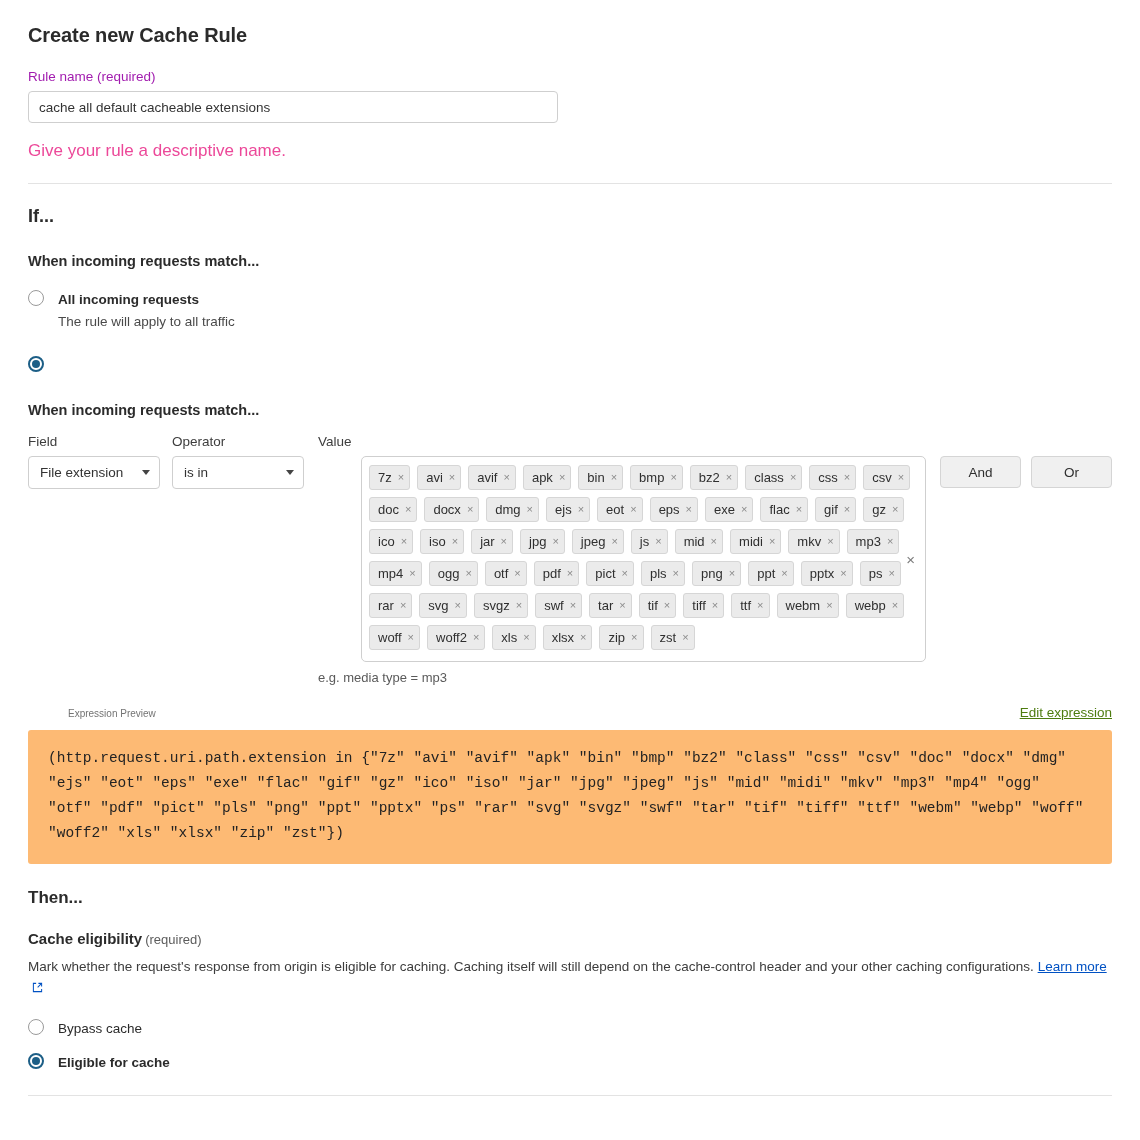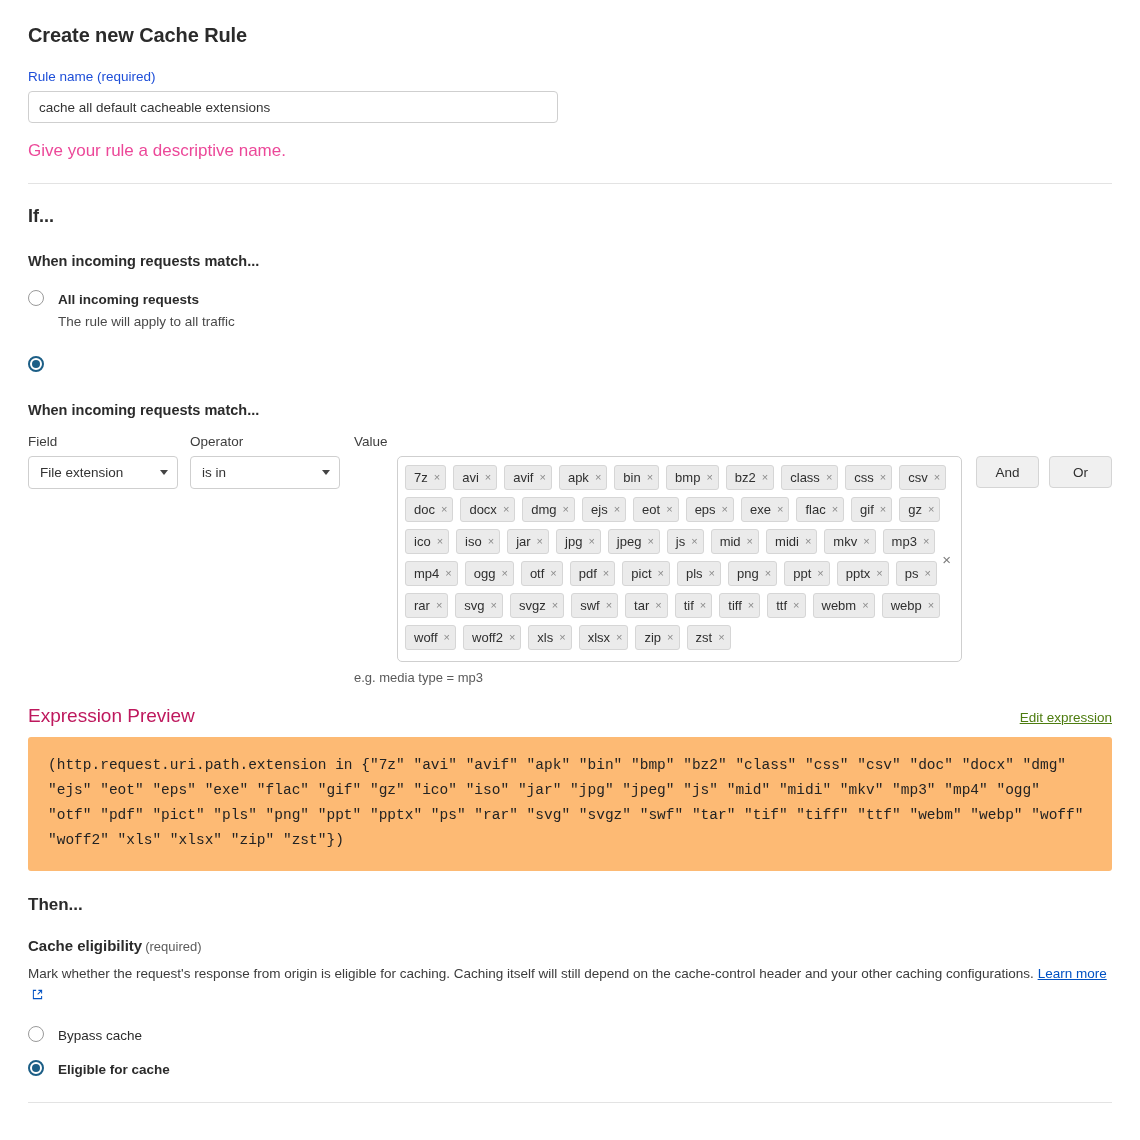--- a/index.html
+++ b/index.html
@@ -19,21 +19,21 @@
   }
   .page-title {
     font-size: 20px;
     font-weight: bold;
     color: #2b2b2b;
     margin: 6px 0 22px 0;
     letter-spacing: -0.1px;
   }
   .field-label {
     font-size: 13.5px;
-    color: #1d4ed8;
+    color: #a21caf;
     margin-bottom: 7px;
   }
   .text-input {
     width: 530px;
     height: 32px;
     border: 1px solid #cfcfcf;
     border-radius: 4px;
     padding: 4px 10px;
     font-family: "Liberation Sans", sans-serif;
     font-size: 13.5px;
@@ -190,40 +190,41 @@
     font-size: 13px;
     color: #5a5a5a;
     margin-top: 8px;
   }
   .logic-btns {
     display: flex;
     gap: 10px;
     margin-top: 22px;
   }
   .logic-btn {
-    width: 63px;
+    width: 81px;
     height: 32px;
     border: 1px solid #d5d5d5;
     border-radius: 4px;
     background: #f0f0f0;
     display: flex;
     align-items: center;
     justify-content: center;
     font-size: 13.5px;
     color: #2f2f2f;
   }
   .preview-head {
     display: flex;
     justify-content: space-between;
     align-items: baseline;
     margin-top: 20px;
   }
   .preview-label {
-    font-size: 19px;
-    color: #be185d;
+    font-size: 10px;
+    color: #737373;
+    margin-left: 40px;
   }
   .edit-expr {
     font-size: 13.5px;
     color: #4d7c0f;
     text-decoration: underline;
   }
   .preview-box {
     margin-top: 10px;
     background: #fdba74;
     border-radius: 3px;

